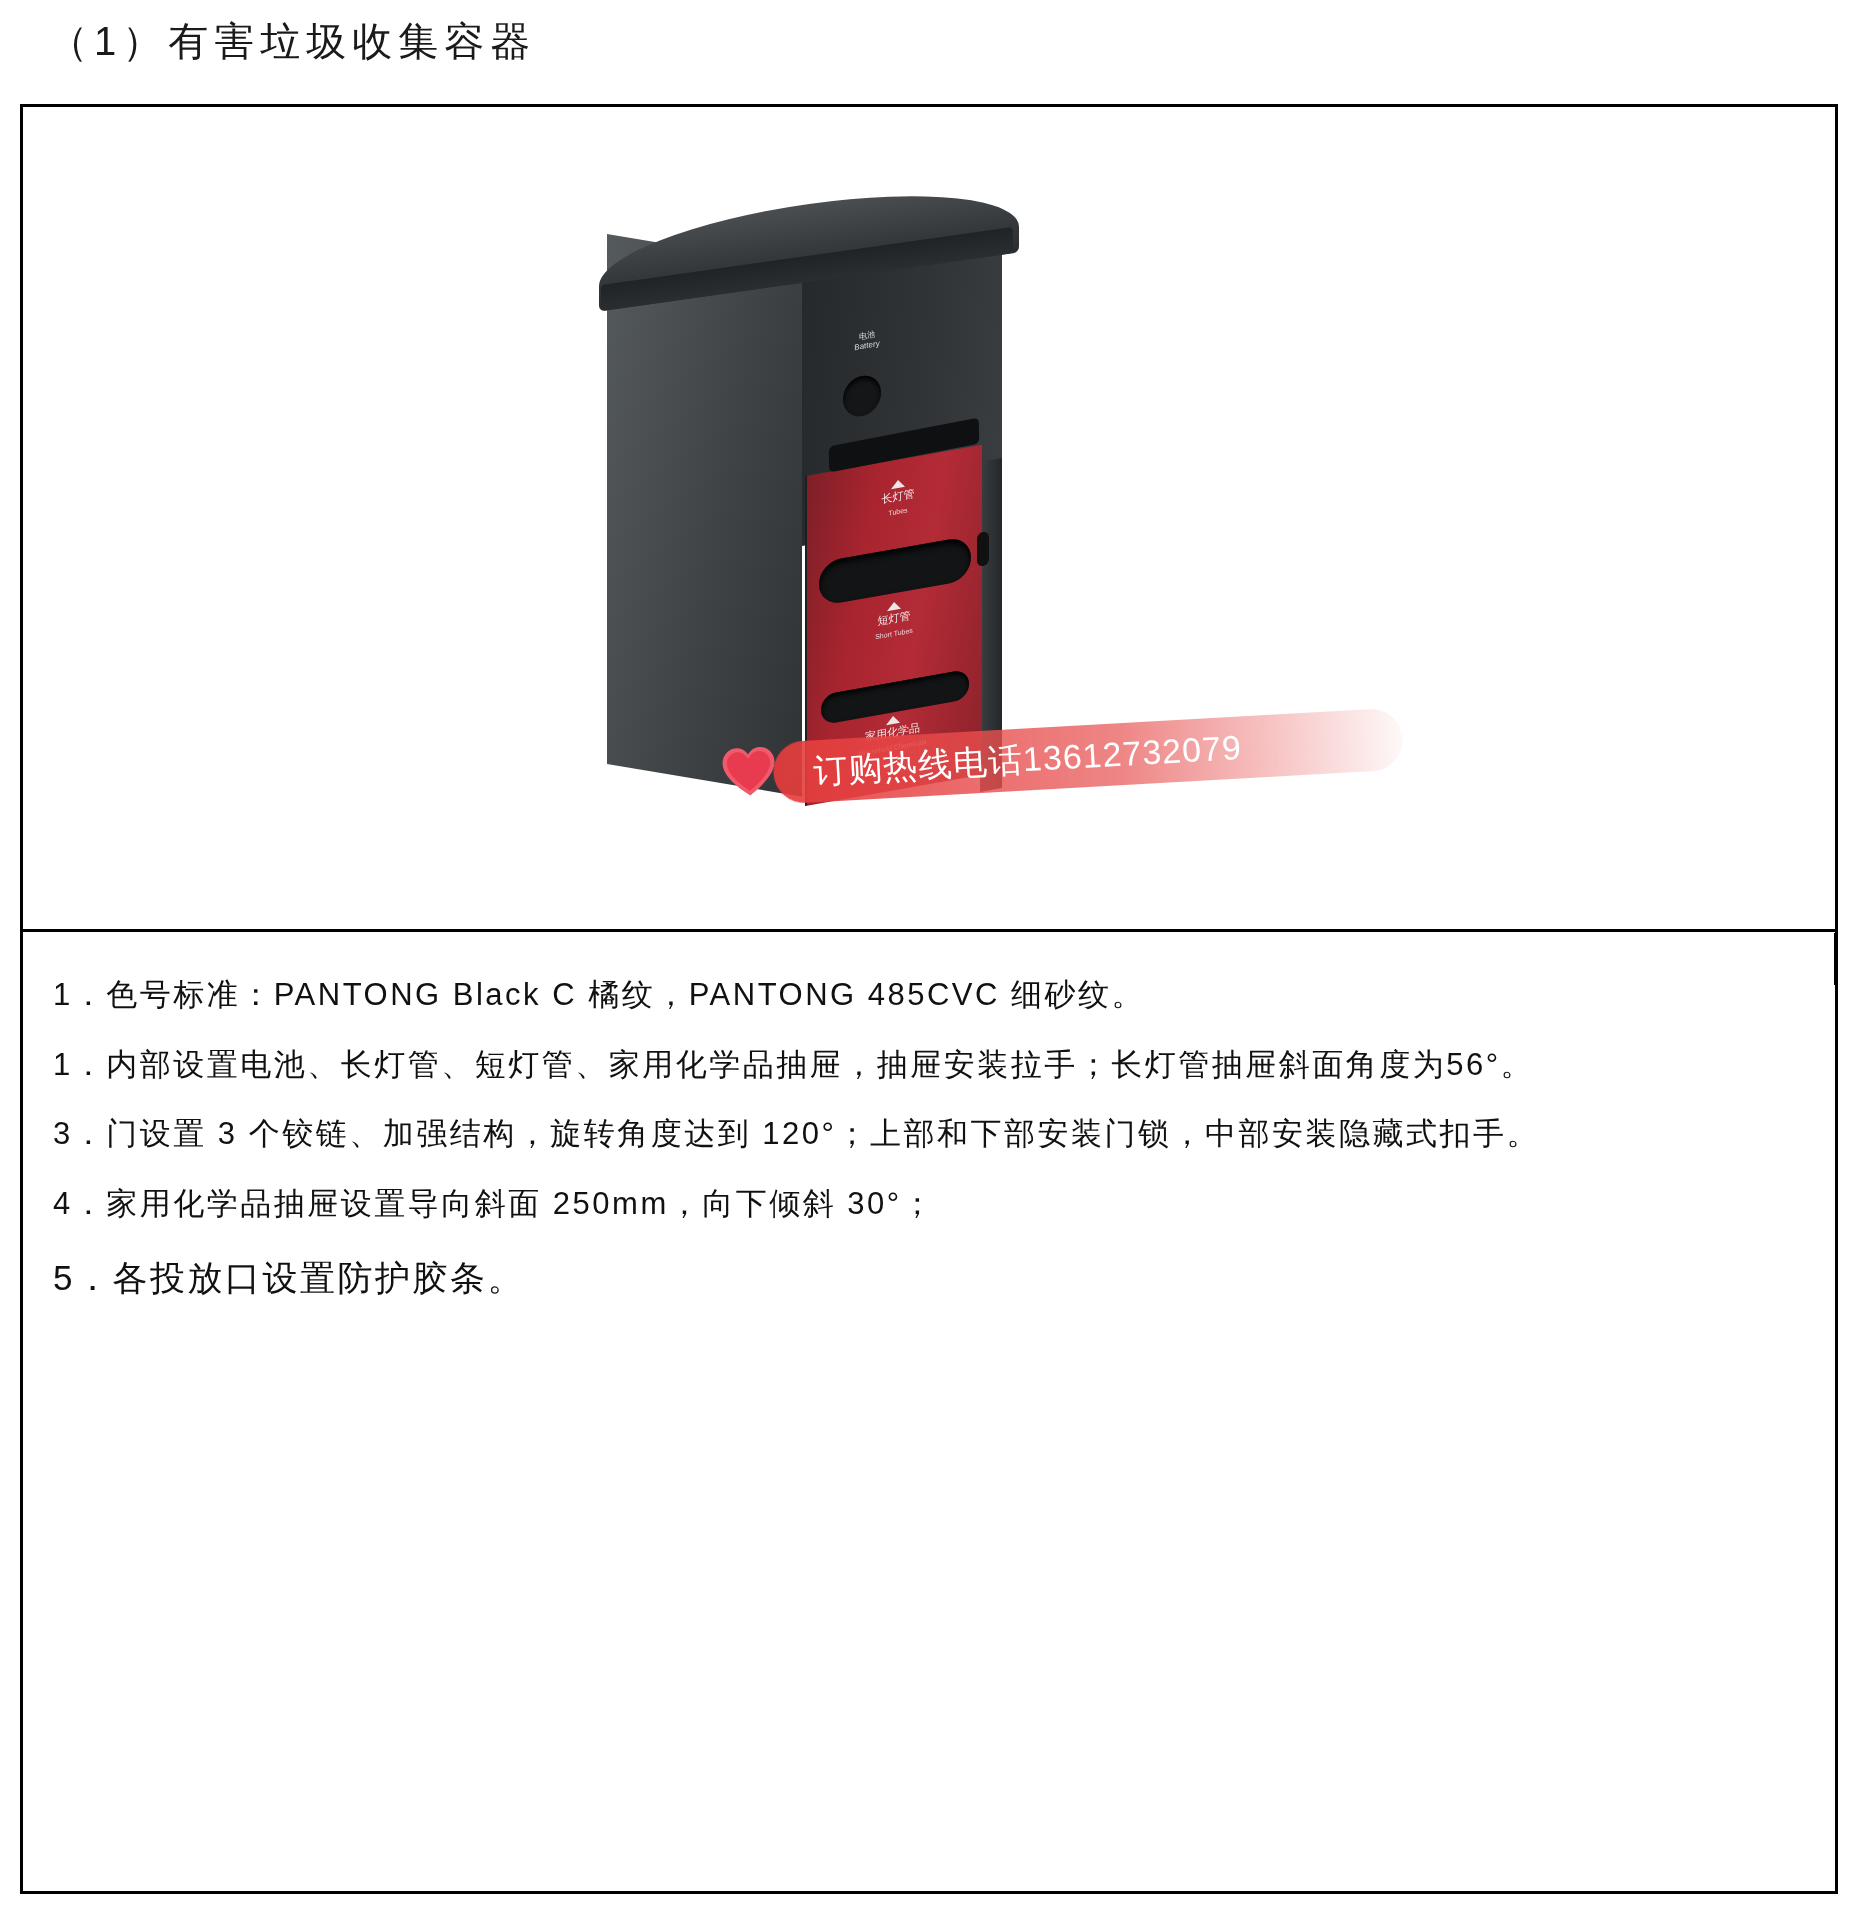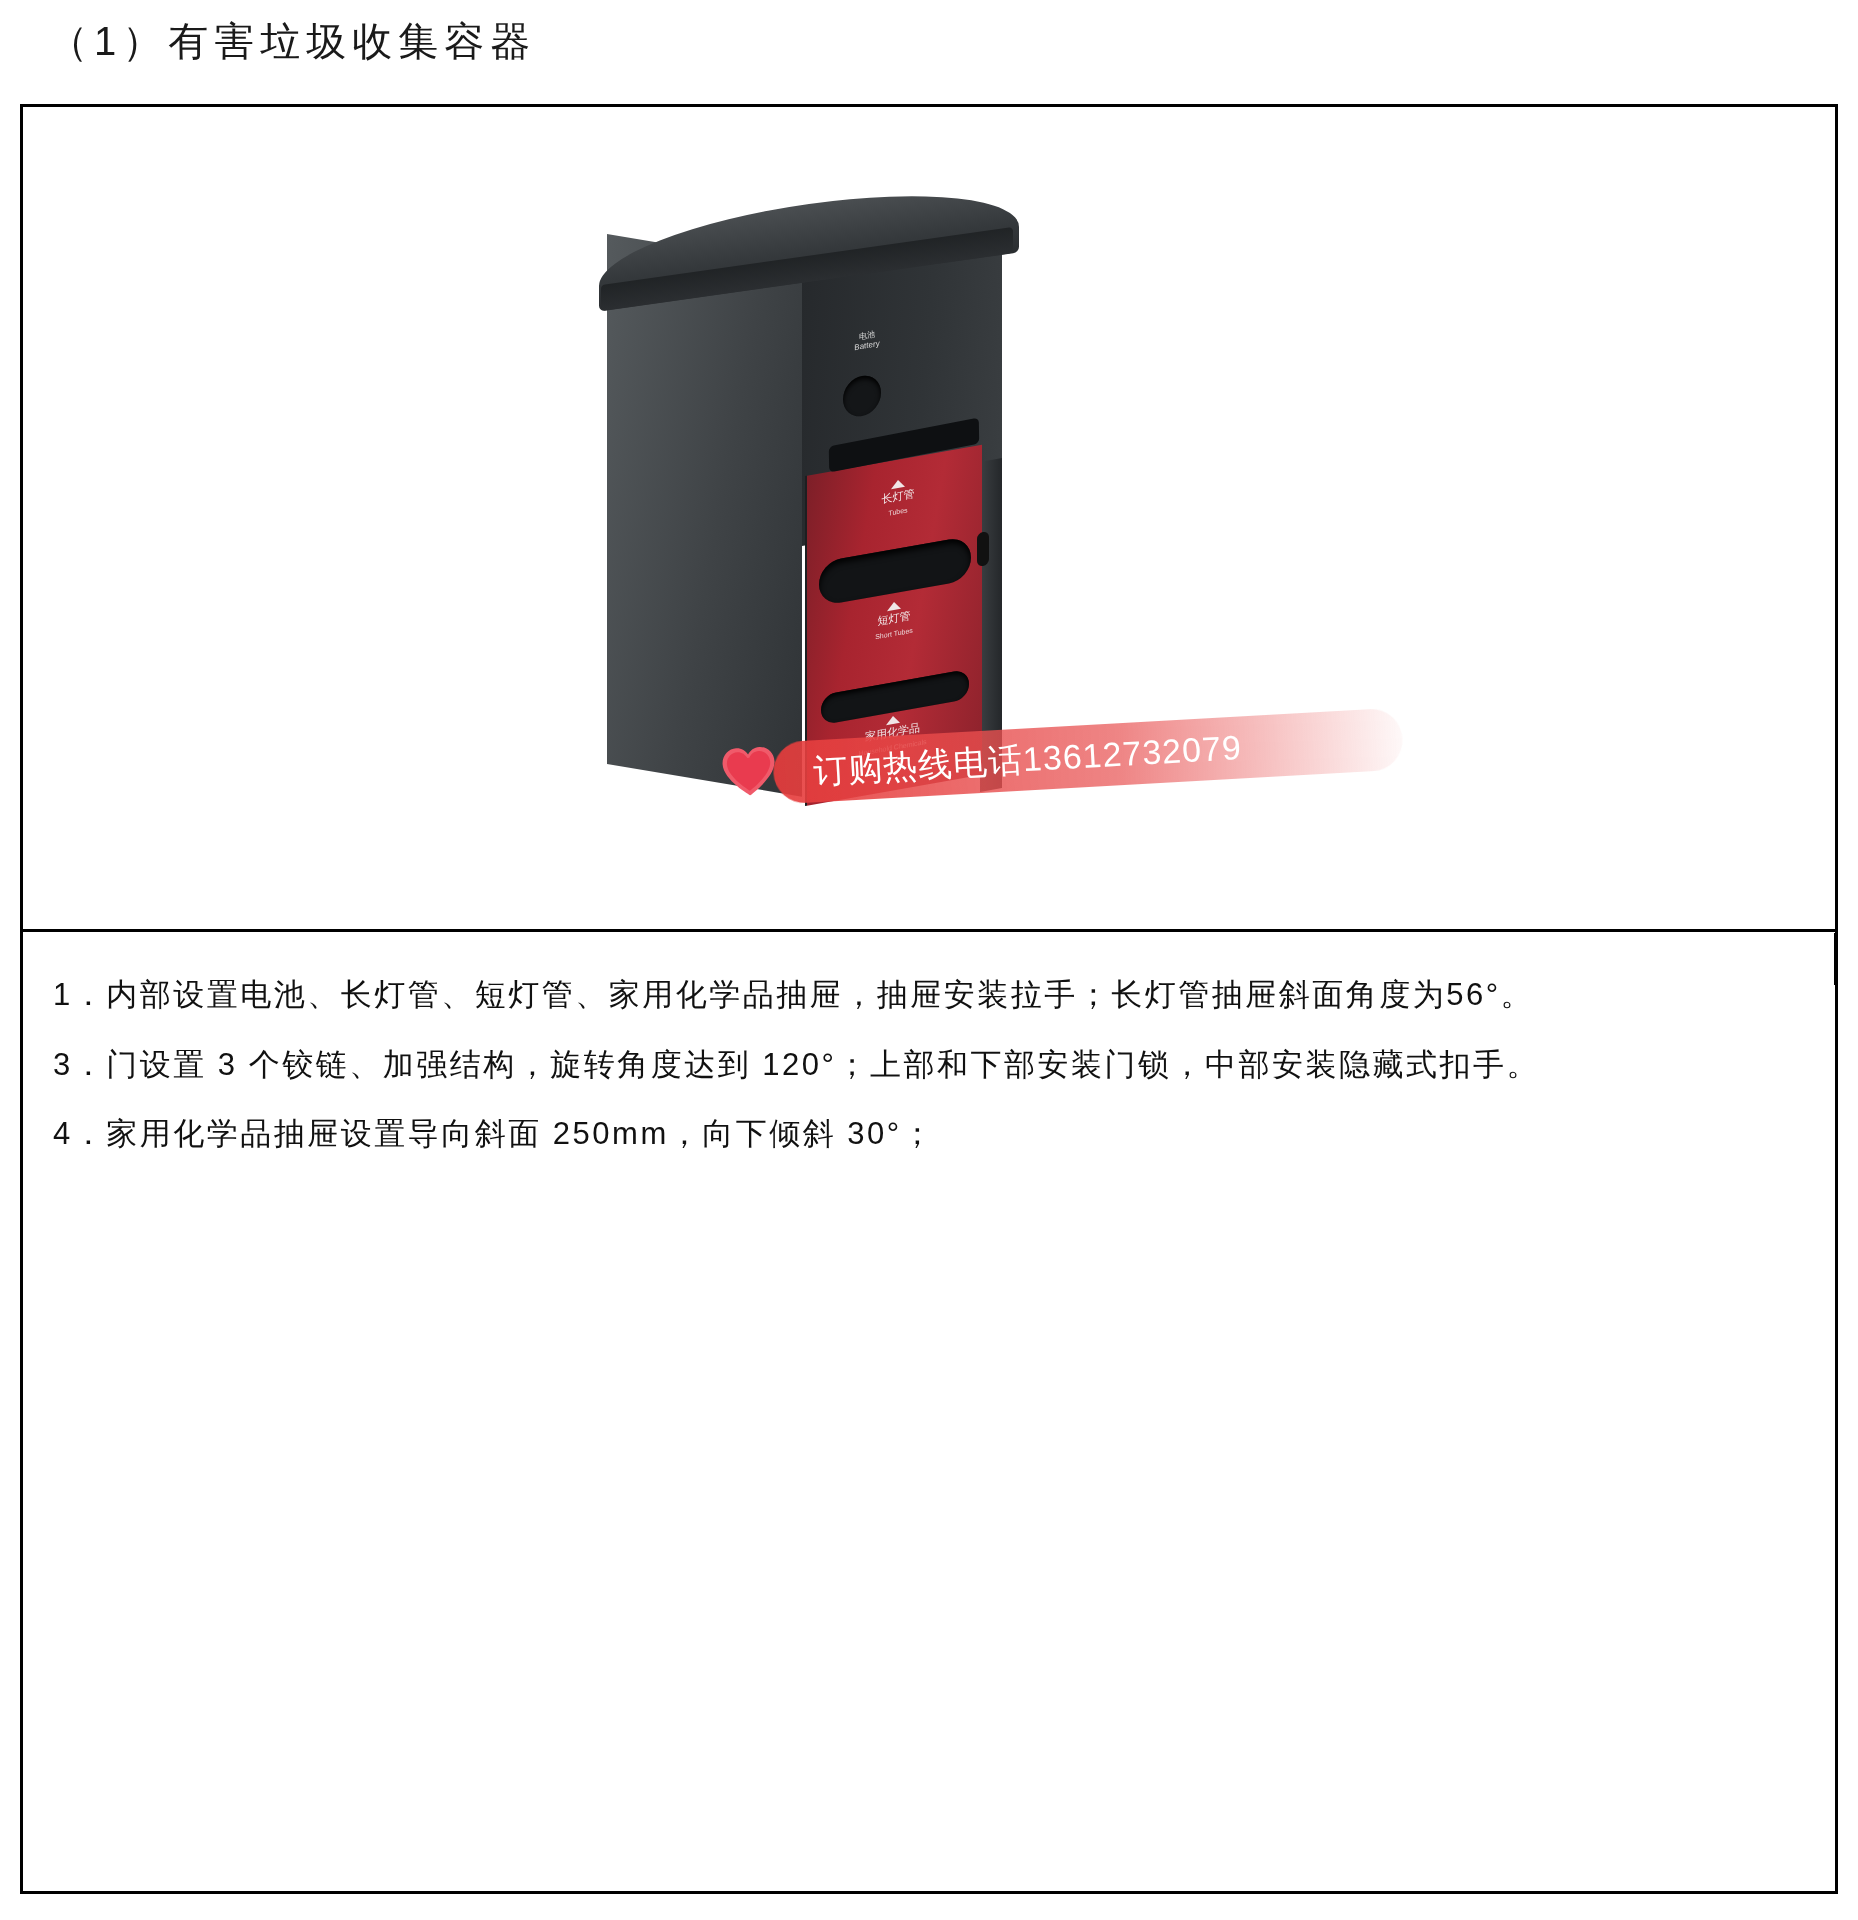--- a/index.html
+++ b/index.html
@@ -342,20 +342,22 @@
         <div class="wm-band"></div>
         <svg class="wm-heart" viewBox="0 0 32 30">
           <path d="M16 29C16 29 1 19.5 1 10.2 1 5.1 5 1.5 9.3 1.5c3 0 5.4 1.7 6.7 4 1.3-2.3 3.7-4 6.7-4C27 1.5 31 5.1 31 10.2 31 19.5 16 29 16 29z" fill="#f05a6a"></path>
           <path d="M16 26.4C16 26.4 3.5 18.2 3.5 10.4c0-4 3.1-6.6 6.3-6.6 2.5 0 4.6 1.5 5.6 3.6h1.2c1-2.1 3.1-3.6 5.6-3.6 3.2 0 6.3 2.6 6.3 6.6 0 7.8-12.5 16-12.5 16z" fill="#e8364a" opacity="0.85"></path>
         </svg>
         <div class="wm-text">订购热线电话13612732079</div>
       </div>
     </div>
 
     <div class="cell-notes">
+      <p class="note">1．色号标准：PANTONG Black C 橘纹，PANTONG 485CVC 细砂纹。</p>
       <p class="note">1．内部设置电池、长灯管、短灯管、家用化学品抽屉，抽屉安装拉手；长灯管抽屉斜面角度为56°。</p>
       <p class="note">3．门设置 3 个铰链、加强结构，旋转角度达到 120°；上部和下部安装门锁，中部安装隐藏式扣手。</p>
       <p class="note">4．家用化学品抽屉设置导向斜面 250mm，向下倾斜 30°；</p>
+      <p class="note big">5．各投放口设置防护胶条。</p>
     </div>
 
     <div class="right-tick"></div>
   </div>
 </div>
 
 </body></html>

